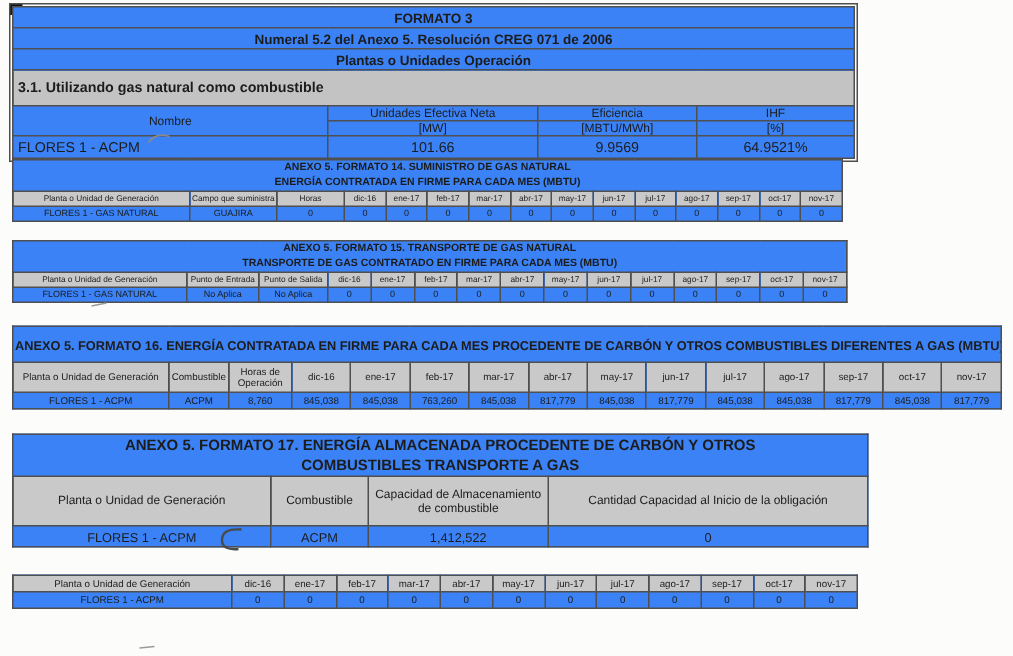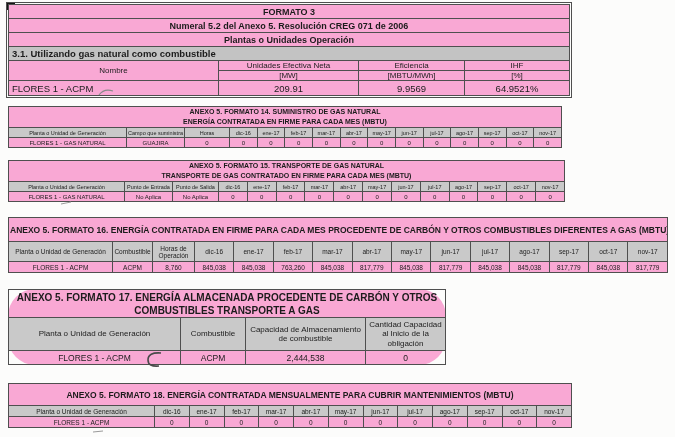--- a/index.html
+++ b/index.html
@@ -8,42 +8,42 @@
     position:relative;
     background: var(--pageBg, #fcfcfb);
     font-family:"Liberation Sans", sans-serif;
     color: var(--text, #1c1c1c);
     overflow:hidden;
   }
   .doc-table {
     position:absolute;
     border-collapse:collapse;
     table-layout:fixed;
-    background:#f9a8d4;
+    background:#3b82f6;
     border:1px solid var(--border, #4f4f4f);
   }
   .doc-table td, .doc-table th {
     border:1px solid var(--border, #4f4f4f);
     text-align:center;
     vertical-align:middle;
     overflow:hidden;
     white-space:nowrap;
     font-weight:normal;
     padding:0 1px;
   }
   .hdr { background: var(--headerBg, #c9c9c9); font-weight:bold; }
   .wrap { white-space:normal !important; }
   .left { text-align:left !important; padding-left:3px !important; }
   .bold { font-weight:bold; }
 
   
   .f3 { left:8px; top:4px; width:562px; outline:1px solid var(--border,#4f4f4f); outline-offset:1px; }
   .f3 .title-row { height:14px; }
   .f3 .title-row td { font-size:9px; font-weight:bold; }
-  .f3 .section-row { height:14px;margin-left:32px; }
+  .f3 .section-row { height:24px;margin-left:32px; }
   .f3 .section-row td { font-size:9.5px; font-weight:bold; text-align:left; padding-left:3px; background:var(--sectionBg,#c3c3c3); }
   .f3 .head-row { height:10px; }
   .f3 .head-row th { font-size:8px; }
   .f3 .data-row { height:15px; }
   .f3 .data-row td { font-size:9.5px; }
 
   
   .mt .title-cell { font-weight:bold; border-bottom:1px solid var(--border,#4f4f4f); }
   .mt .title-cell div { line-height:10px; }
   .f14, .f15 { font-size:6px; }
@@ -57,21 +57,21 @@
   .f15 { left:8px; top:160px; width:557px; }
 
   .f16 { left:8px; top:217px; width:660px; }
   .f16 .title-row { height:24px; }
   .f16 .title-cell { font-size:8.5px; }
   .f16 .head-row { height:20px; }
   .f16 .head-row th { font-size:6.5px; }
   .f16 .data-row { height:11px; }
   .f16 .data-row td { font-size:6.5px; }
 
-  .f17 { left:8px; top:289px; width:438px;border-radius:27px; }
+  .f17 { left:8px; top:289px; width:571px; }
   .f17 .title-row { height:28px; }
   .f17 .title-cell { font-size:10px; }
   .f17 .title-cell div { line-height:13px; }
   .f17 .head-row { height:33px; }
   .f17 .head-row th { font-size:8px; line-height:9.5px; }
   .f17 .data-row { height:14px; }
   .f17 .data-row td { font-size:8.5px; }
 
   .f18 { left:8px; top:383px; width:564px; }
   .f18 .title-row { height:22px; }
@@ -117,21 +117,21 @@
     <th class="bold">Eficiencia</th>
     <th class="bold">IHF</th>
   </tr>
   <tr class="head-row">
     <th class="bold">[MW]</th>
     <th class="bold">[MBTU/MWh]</th>
     <th class="bold">[%]</th>
   </tr>
   <tr class="data-row">
     <td class="left">FLORES 1 - ACPM</td>
-    <td>209.91</td>
+    <td>101.66</td>
     <td>9.9569</td>
     <td>64.9521%</td>
   </tr>
 </tbody>
   </table>
 
 <table class="doc-table mt f14">
   <colgroup>
     <col style="width:118px">
       <col style="width:58px">
@@ -330,21 +330,21 @@
   </tr>
   <tr class="head-row">
     <th class="hdr wrap">Planta o Unidad de Generación</th>
     <th class="hdr wrap">Combustible</th>
     <th class="hdr wrap">Capacidad de Almacenamiento de combustible</th>
     <th class="hdr wrap">Cantidad Capacidad al Inicio de la obligación</th>
   </tr>
   <tr class="data-row">
     <td>FLORES 1 - ACPM</td>
     <td>ACPM</td>
-    <td>2,444,538</td>
+    <td>1,412,522</td>
     <td>0</td>
   </tr>
 </tbody>
   </table>
 
 <table class="doc-table mt f18">
   <colgroup>
     <col style="width:146px">
     <col>
       <col>
@@ -353,23 +353,20 @@
       <col>
       <col>
       <col>
       <col>
       <col>
       <col>
       <col>
       <col>
   </colgroup>
   <tbody>
-      <tr class="title-row">
-    <td colspan="13" class="title-cell">ANEXO 5. FORMATO 18. ENERGÍA CONTRATADA MENSUALMENTE PARA CUBRIR MANTENIMIENTOS (MBTU)</td>
-  </tr>
   <tr class="head-row">
     <th class="hdr">Planta o Unidad de Generación</th>
     <th class="hdr">dic-16</th>
         <th class="hdr">ene-17</th>
         <th class="hdr">feb-17</th>
         <th class="hdr">mar-17</th>
         <th class="hdr">abr-17</th>
         <th class="hdr">may-17</th>
         <th class="hdr">jun-17</th>
         <th class="hdr">jul-17</th>

